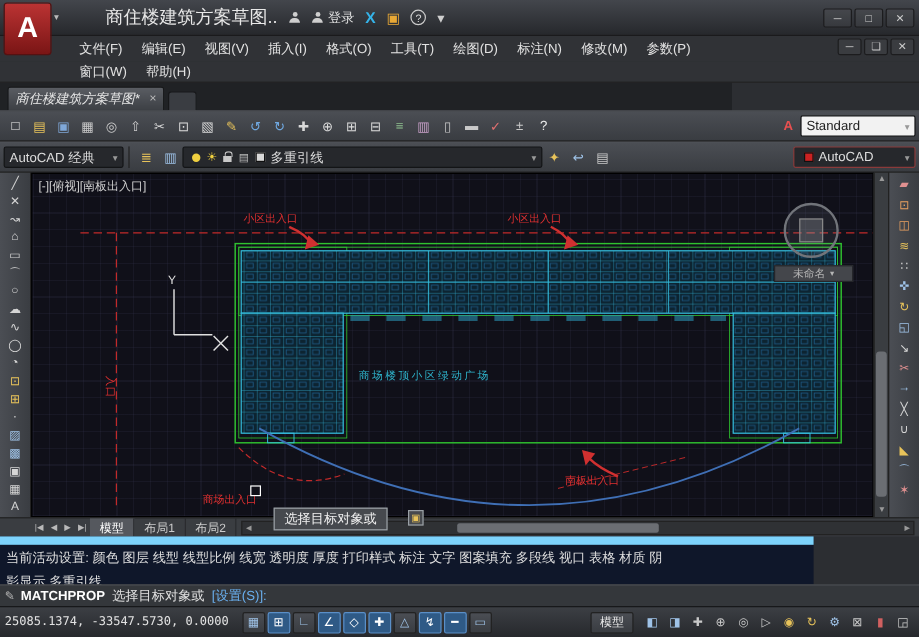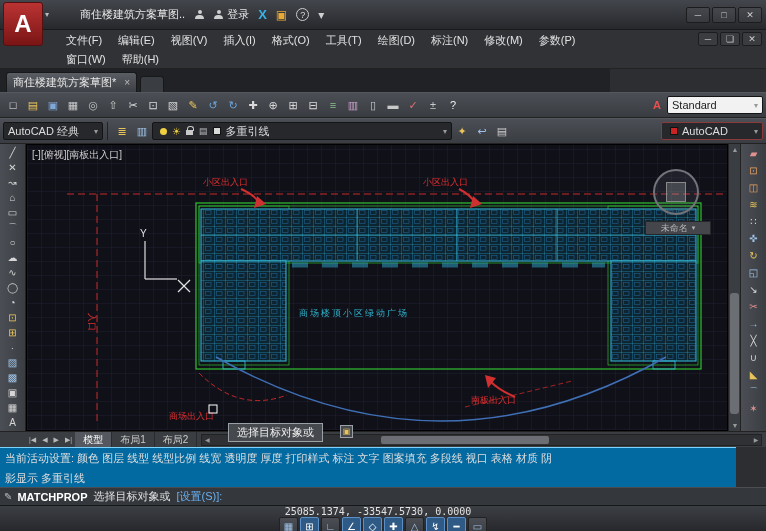--- a/index.html
+++ b/index.html
@@ -9,21 +9,21 @@
 
   
   .titlebar { position:absolute; top:0; left:0; width:766px; height:30px;
     background:linear-gradient(#43464c,#26282c); display:flex; align-items:center;
     padding-left:60px; border-bottom:1px solid #1a1a1c; }
   .logo { position:absolute; left:3px; top:2px; width:40px; height:44px; z-index:9;
     background:linear-gradient(#b33,#7a1515); border:1px solid #511;
     border-radius:3px; display:flex; align-items:center; justify-content:center;
     color:#fff; font-size:24px; font-weight:bold; }
   .logo-arrow { position:absolute; left:45px; top:10px; color:#bbb; font-size:8px; z-index:9; }
-  .doc-title { color:#e8e8e8; font-size:11px; margin-left:20px; white-space:nowrap; }
+  .doc-title { color:#e8e8e8; font-size:15px; margin-left:28px; white-space:nowrap; }
   .search-box { margin-left:38px; width:180px; height:17px; background:#f4f4f4;
     border:1px solid #111; border-radius:2px; display:flex; align-items:center; }
   .search-box input { flex:1; border:0; background:transparent; font-size:9px;
     padding:0 4px; color:#555; font-family:"Liberation Sans", sans-serif; outline:none; }
   .mag { width:8px; height:8px; border:1.5px solid #666; border-radius:50%;
     position:relative; margin-right:6px; flex:none; }
   .mag::after { content:""; position:absolute; left:6px; top:6px; width:4px; height:1.5px;
     background:#666; transform:rotate(45deg); }
   .tb-ico { margin-left:9px; font-size:12px; color:#cfcfcf; cursor:default; }
   .person { display:inline-block; width:9px; height:9px; position:relative; margin-left:10px; }
@@ -48,21 +48,21 @@
     background:#303236; display:flex; align-items:center; padding-left:58px; }
   .menurow2 { position:absolute; top:51px; left:0; width:766px; height:18px;
     background:#303236; display:flex; align-items:center; padding-left:58px;
     border-bottom:1px solid #222; }
   .menu-item { padding:2px 8px; color:#e2e2e2; cursor:default;text-align:center; }
   .doc-win-controls { position:absolute; right:4px; top:32px; display:flex; }
   .doc-win-controls .win-btn { width:20px; height:14px; }
 
   
   .tabrow { position:absolute; top:69px; left:0; width:610px; height:23px;
-    background:#202225; display:flex; align-items:flex-end; padding-left:6px; }
+    background:#202225; display:flex; align-items:flex-end; padding-left:6px;font-style:italic; }
   .doctab { height:20px; background:linear-gradient(#5a5d63,#3c3f44);
     border:1px solid #17181a; border-bottom:none; border-radius:3px 3px 0 0;
     display:flex; align-items:center; padding:0 6px; color:#e6e6e6; }
   .doctab .close { margin-left:8px; color:#bbb; font-size:10px; }
   .tabstub { height:16px; width:24px; margin-left:3px; background:#3a3d42;
     border:1px solid #17181a; border-bottom:none; border-radius:3px 3px 0 0; }
 
   
   .toolbar { position:absolute; left:0; width:766px; height:26px;
     background:linear-gradient(#4b4e54,#393c41); border-top:1px solid #55585e;
@@ -128,36 +128,36 @@
     display:flex; align-items:center; justify-content:center; }
 
   .tooltip { position:absolute; left:228px; top:423px; z-index:20; background:#46494e;
     border:1px solid #9aa0a6; color:#f0f0f0; font-size:11px; padding:1px 8px;
     display:flex; align-items:center; }
   .tooltip-badge { position:absolute; left:340px; top:425px; z-index:20; width:13px; height:13px;
     background:#46494e; border:1px solid #9aa0a6; color:#e8c35a; font-size:8px;
     display:flex; align-items:center; justify-content:center; }
 
   
-  .statusinfo { position:absolute; top:447px; left:0; width:736px; height:40px;
-    background:#0369a1; border-top:1px solid #7dd3fc; color:#dedede; }
+  .statusinfo { position:absolute; top:447px; left:0; width:678px; height:40px;
+    background:#0f172a; border-top:7px solid #7dd3fc; color:#dedede; }
   .statusinfo .line { height:20px; display:flex; align-items:center; padding-left:5px;
     white-space:nowrap; overflow:hidden; }
   .cmdline { position:absolute; top:487px; left:0; width:766px; height:18px;
     background:#34373b; border-top:1px solid #4a4d52; display:flex; align-items:center;
     padding-left:4px; }
   .cmd-ico { color:#bbb; font-size:10px; margin-right:5px; }
   .cmd-name { color:#fff; font-weight:bold; margin-right:6px; }
   .cmd-text { color:#e0e0e0; margin-right:6px; }
   .cmd-opt { color:#6ab0f0; }
 
   
   .statusbar { position:absolute; top:505px; left:0; width:766px; height:26px;
     background:linear-gradient(#3c3f44,#26282c); border-top:1px solid #17181a;
-    display:flex; align-items:center; padding:0 4px;flex-direction:column; }
+    display:flex; align-items:center; padding:0 4px; }
   .coords { font-family:"DejaVu Sans Mono", monospace; font-size:10px; color:#e2e2e2;
     margin-right:10px; white-space:nowrap; }
   .toggle { width:19px; height:18px; margin:0 1px; display:flex; align-items:center;
     justify-content:center; font-size:10px; color:#9fc3e8;
     background:linear-gradient(#4b4e54,#393c41); border:1px solid #222; border-radius:2px; flex:none; }
   .toggle.active { background:#2f5a86; border-color:#5a8fc8; color:#fff; }
   .model-btn { padding:1px 7px; font-size:10px; color:#e8e8e8;
     background:linear-gradient(#4b4e54,#393c41); border:1px solid #222; border-radius:2px;
     margin:0 6px; white-space:nowrap; }
   .sb-ico { width:17px; height:17px; margin:0 1px; display:flex; align-items:center;

